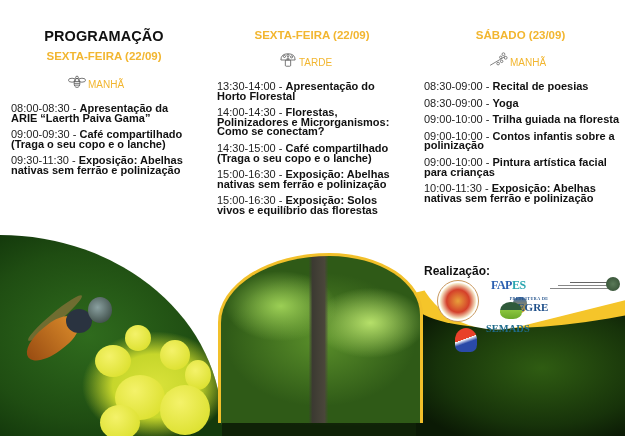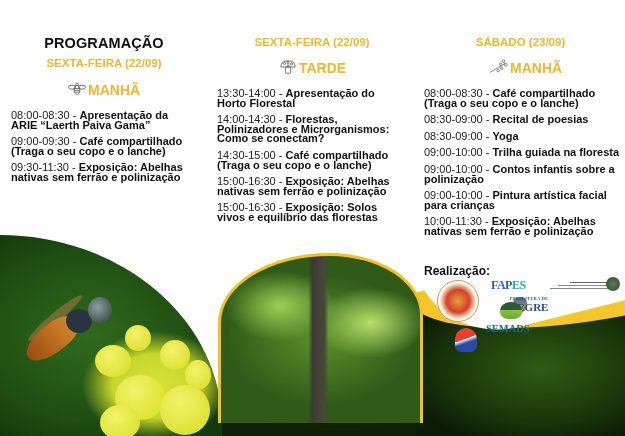--- a/index.html
+++ b/index.html
@@ -1,32 +1,32 @@
 <!DOCTYPE html>
 <html><head>
 <meta charset="utf-8">
 <style>
   * { box-sizing: border-box; margin: 0; padding: 0; }
   html, body { width: 625px; height: 436px; overflow: hidden; background: #ffffff; }
   body { position: relative; font-family: "Liberation Sans", sans-serif; color: #111; }
 
-  .panel { position: absolute; top: 8px; height: 317px; }
+  .panel { position: absolute; top: 1px; height: 317px; }
   #panel-left { left: 0; width: 208px; }
   #panel-mid { left: 208px; width: 208px; }
   #panel-right { left: 416px; width: 209px; }
 
   .main-title { position: absolute; top: 27px; left: 0; width: 208px; text-align: center;
     font-weight: bold; font-size: 14.5px; color: #111; letter-spacing: 0.1px; }
   .day-title { position: absolute; text-align: center; font-weight: bold; font-size: 11.5px; color: #f2b630; }
   #left-day { top: 49px; left: 0; width: 208px; }
   #mid-day { top: 28px; left: 0; width: 208px; }
   #right-day { top: 28px; left: 0; width: 209px; }
 
   .period { position: absolute; display: flex; align-items: flex-end; gap: 2px; }
-  .period-label { font-weight: bold; font-size: 14px; color: #f2b630; line-height: 1; }
+  .period-label { font-weight: normal; font-size: 10px; color: #f2b630; line-height: 1; }
   .period-icon { width: 18px; height: 16px; display: inline-block; }
   #left-period { top: 73px; left: 68px; }
   #mid-period { top: 51px; left: 71px; }
   #right-period { top: 51px; left: 74px; }
 
   .sched { position: absolute; font-size: 11px; line-height: 9.6px; }
   .sched .item { margin-bottom: 7px; }
   .sched .time { color: #222; font-weight: normal; }
   .sched .sep { color: #222; }
   .sched .desc { font-weight: bold; color: #111; }
@@ -161,21 +161,20 @@
         <circle cx="15" cy="2.5" r="1.6"></circle>
           <circle cx="17.5" cy="6.5" r="1.6"></circle>
           <circle cx="12" cy="6" r="1.4"></circle>
         <circle cx="9" cy="13" r="1.5"></circle>
           <circle cx="13" cy="10.5" r="1.4"></circle>
       </g>
     </svg>
     <span class="period-label">MANHÃ</span>
   </div>
   <div class="sched" id="right-sched">
-    <div class="item"><span class="time">08:00-08:30</span><span class="sep"> - </span><span class="desc">Café compartilhado (Traga o seu copo e o lanche)</span></div>
     <div class="item"><span class="time">08:30-09:00</span><span class="sep"> - </span><span class="desc">Recital de poesias</span></div>
     <div class="item"><span class="time">08:30-09:00</span><span class="sep"> - </span><span class="desc">Yoga</span></div>
     <div class="item"><span class="time">09:00-10:00</span><span class="sep"> - </span><span class="desc">Trilha guiada na floresta</span></div>
     <div class="item"><span class="time">09:00-10:00</span><span class="sep"> - </span><span class="desc">Contos infantis sobre a polinização</span></div>
     <div class="item"><span class="time">09:00-10:00</span><span class="sep"> - </span><span class="desc">Pintura artística facial para crianças</span></div>
     <div class="item"><span class="time">10:00-11:30</span><span class="sep"> - </span><span class="desc">Exposição: Abelhas nativas sem ferrão e polinização</span></div>
   </div>
 </div>
 
 <div class="realizacao">Realização:</div>

